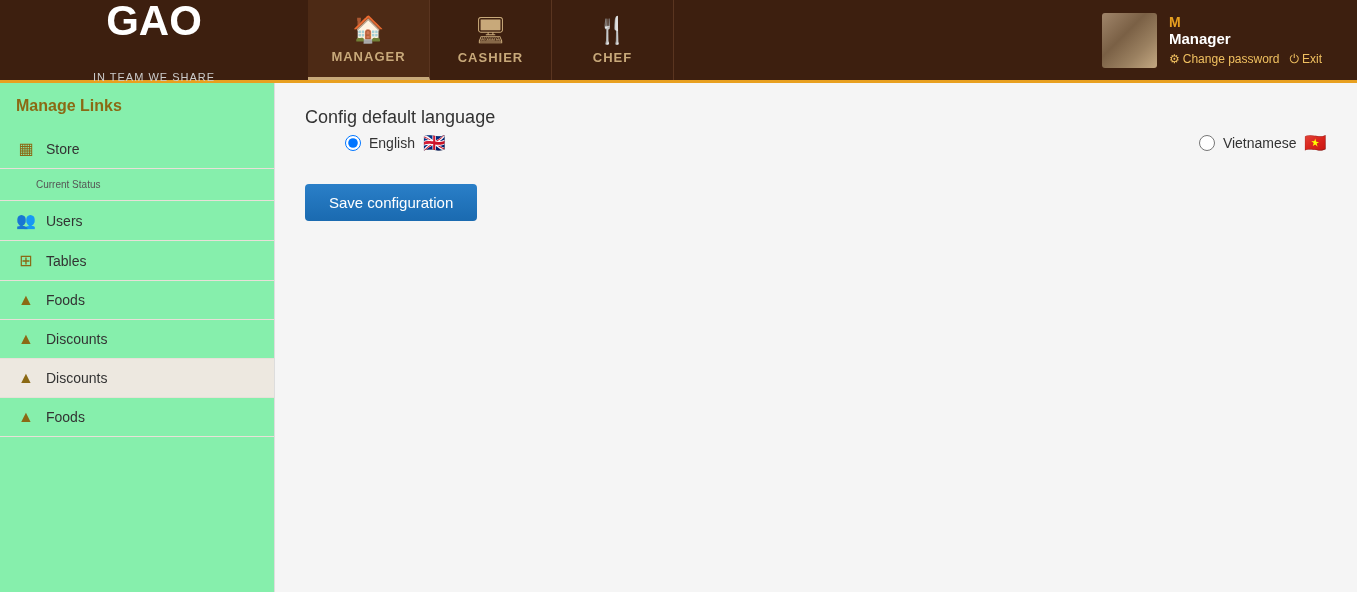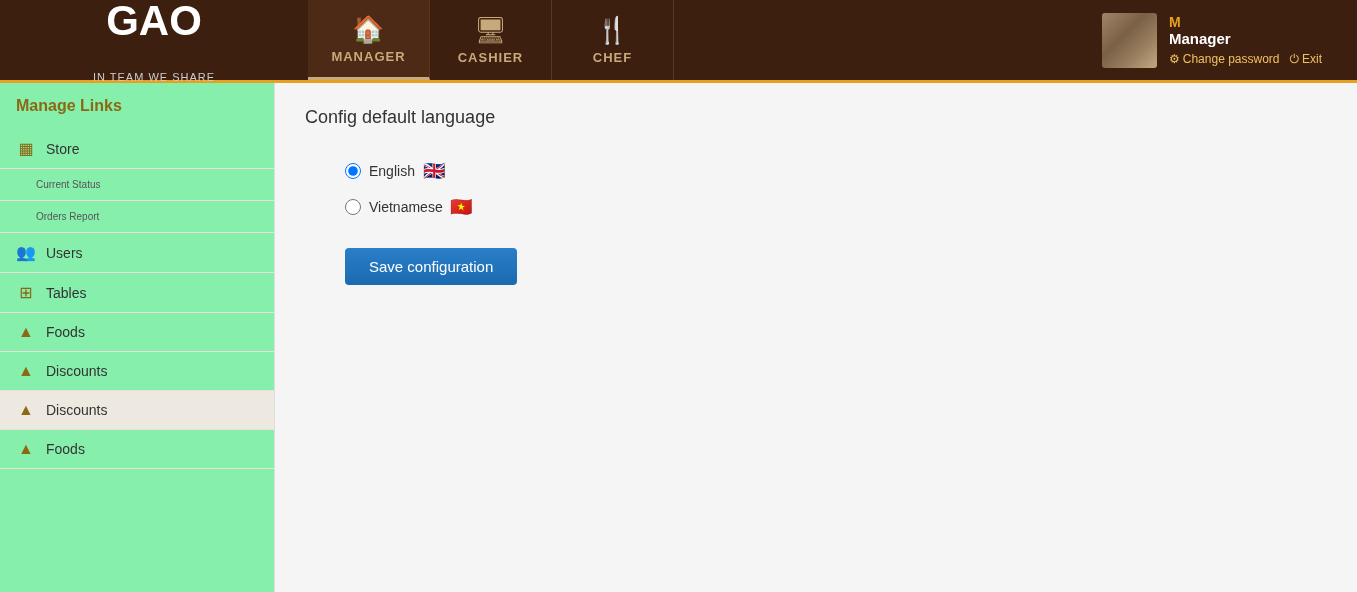--- a/index.html
+++ b/index.html
@@ -170,26 +170,26 @@
 
     
     .content-area {
       flex: 1;
       padding: 24px 30px;
       background: #f5f5f5;
     }
     .content-title {
       font-size: 18px;
       color: #333;
-      margin-bottom: 32px;
+      margin-bottom: 4px;
       font-weight: normal;
     }
     .radio-group {
       display: flex;
-      flex-direction: column;
+      flex-direction: row;
       gap: 14px;
       margin-left: 40px;
       margin-bottom: 30px;
       justify-content: space-between;
     }
     .radio-option {
       display: flex;
       align-items: center;
       gap: 8px;
       font-size: 14px;
@@ -205,21 +205,20 @@
       font-size: 18px;
     }
     .save-btn {
       background: linear-gradient(180deg, #2a7fc8 0%, #1a6ab0 100%);
       color: white;
       border: none;
       padding: 10px 24px;
       font-size: 15px;
       border-radius: 4px;
       cursor: pointer;
-      margin-left: 40px;
     }
   </style>
 </head>
 <body>
 
 <div class="header">
   <div class="logo-area">
     <div class="logo-text">
       <div class="gao">GAO</div>
       <div class="tagline">IN TEAM WE SHARE</div>
@@ -268,23 +267,20 @@
   <aside class="sidebar">
     <div class="sidebar-title">Manage Links</div>
 
     <div class="sidebar-item">
       <span class="item-icon">▦</span>
       <span>Store</span>
     </div>
     <div class="sidebar-item sub-item">
       <span>Current Status</span>
     </div>
-    <div class="sidebar-item sub-item">
-      <span>Orders Report</span>
-    </div>
     <div class="sidebar-item">
       <span class="item-icon">👥</span>
       <span>Users</span>
     </div>
     <div class="sidebar-item">
       <span class="item-icon">⊞</span>
       <span>Tables</span>
     </div>
     <div class="sidebar-item">
       <span class="item-icon">▲</span>

